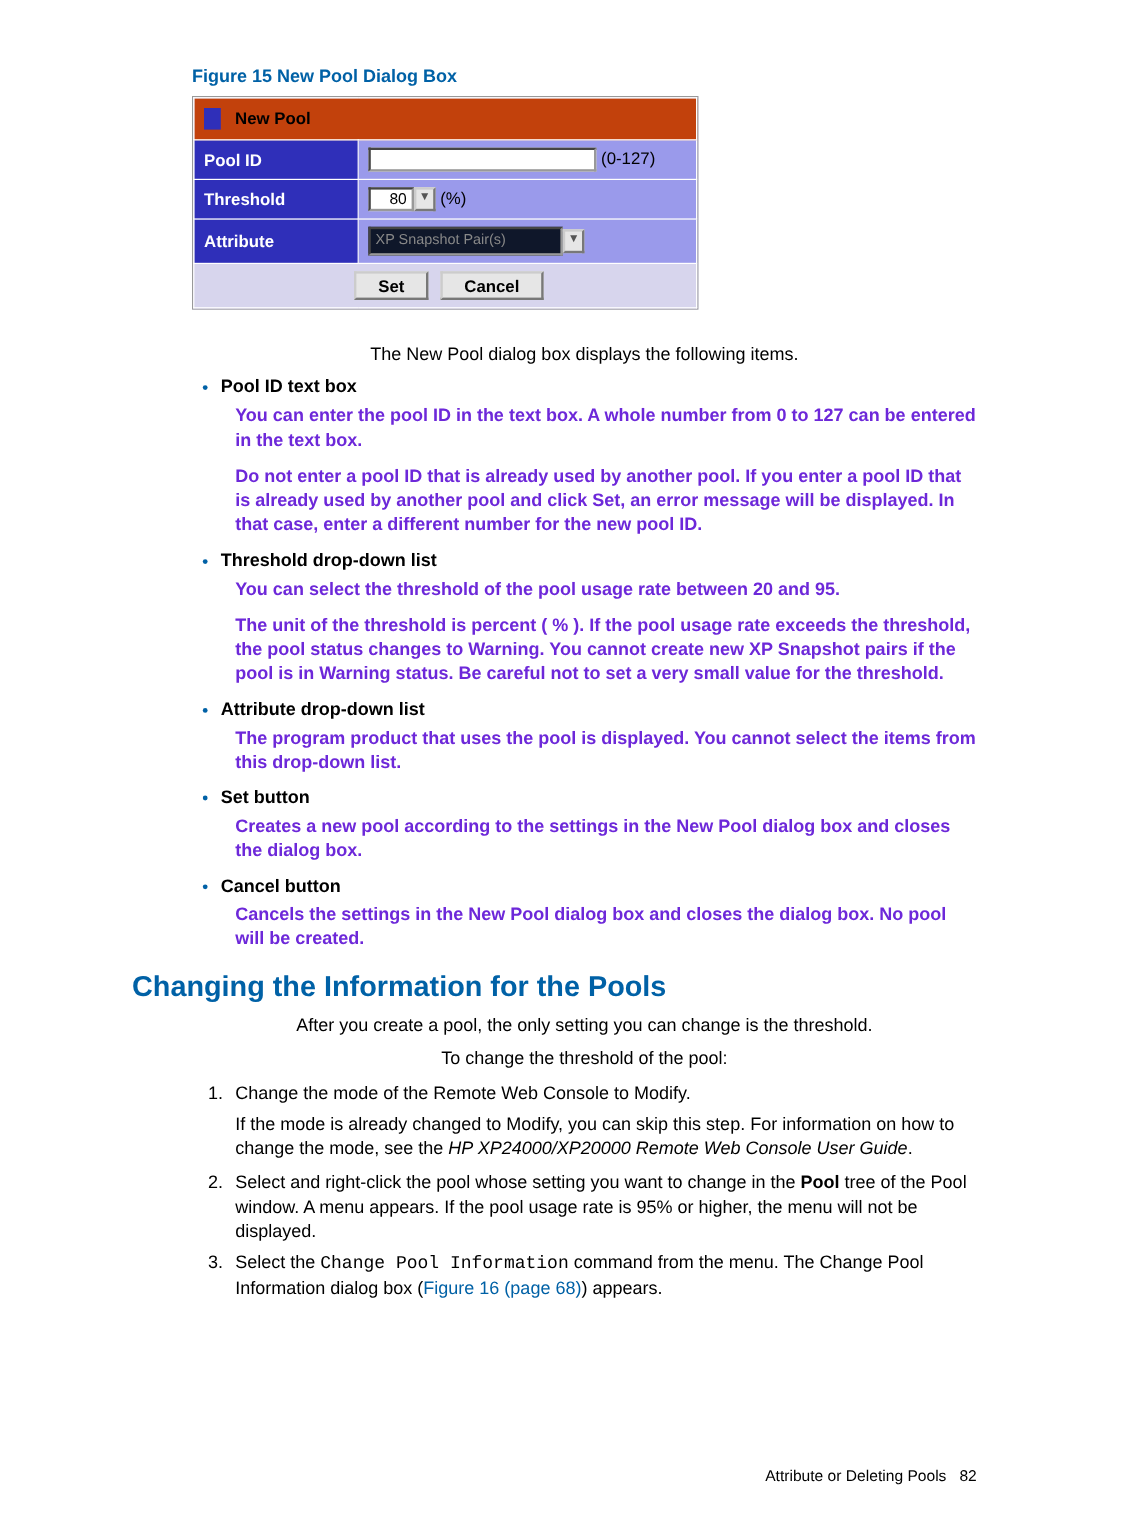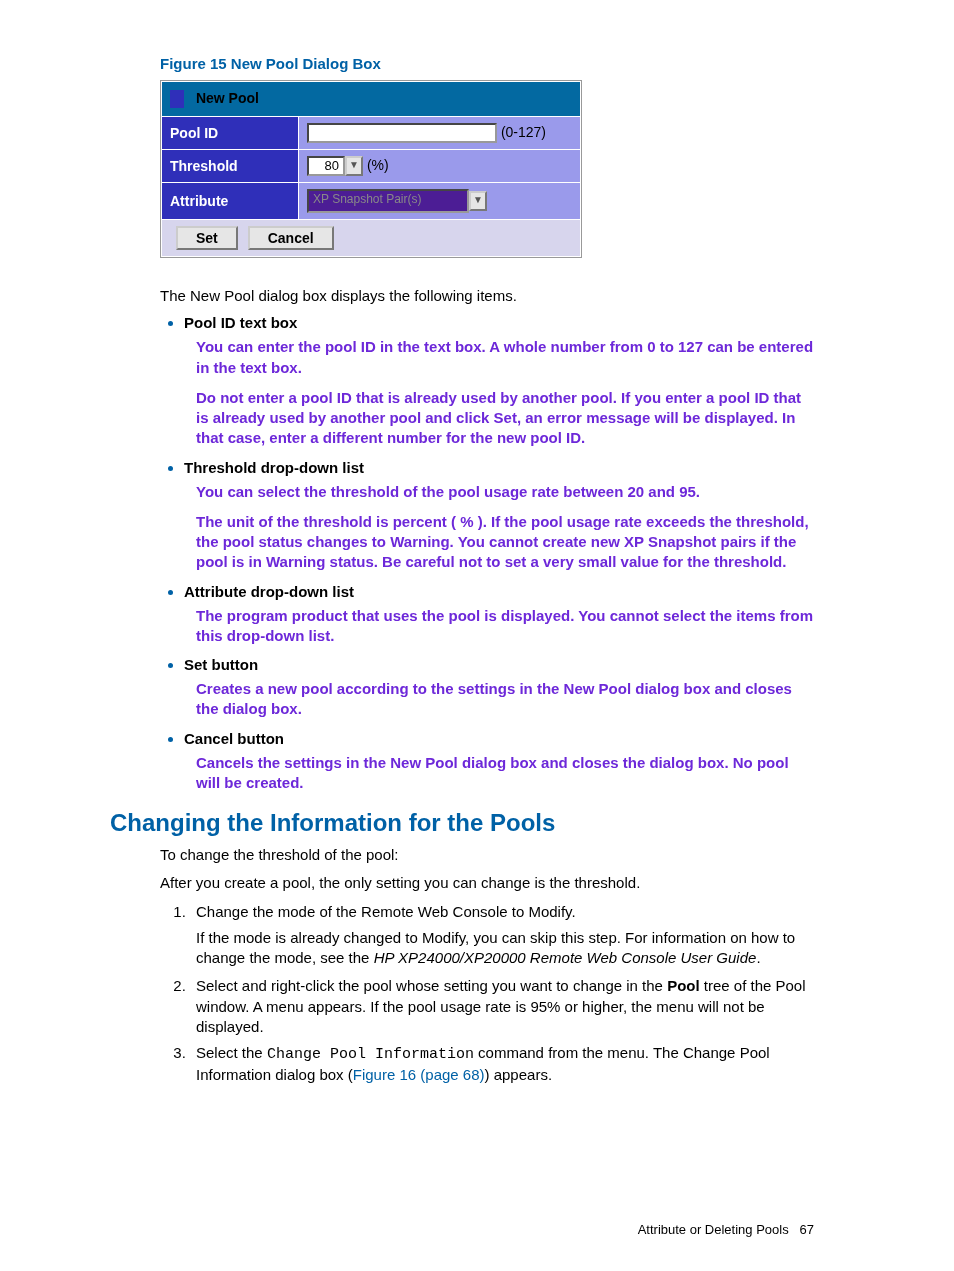--- a/index.html
+++ b/index.html
@@ -36,21 +36,21 @@
     width: 100%;
     border-collapse: collapse;
   }
   .dlg td {
     border: 1px solid #fff;
     padding: 6px 8px;
     font-size: 14px;
     vertical-align: middle;
   }
   .dlg-title {
-    background: #0369a1;
+    background: #c2410c;
     font-weight: bold;
     color: #000;
     height: 22px;
   }
   .dlg-title-mark {
     display: inline-block;
     width: 14px;
     height: 18px;
     background: #2f2fb9;
     vertical-align: middle;
@@ -73,21 +73,21 @@
     height: 20px;
     vertical-align: middle;
     box-sizing: border-box;
     font-size: 13px;
     line-height: 16px;
     padding: 0 4px;
   }
   .dd {
     display: inline-block;
     border: 2px inset #999;
-    background: #4c1d95;
+    background: #0f172a;
     height: 20px;
     line-height: 16px;
     padding: 0 4px;
     font-size: 12px;
     color: #888;
     vertical-align: middle;
   }
   .ddarrow {
     display: inline-block;
     border: 2px outset #ccc;
@@ -96,35 +96,36 @@
     height: 20px;
     vertical-align: middle;
     text-align: center;
     line-height: 14px;
     font-size: 10px;
     color: #555;
     box-sizing: border-box;
   }
   .btnrow {
     background: #d7d5ed;
-    text-align: left;
+    text-align: center;
     padding: 4px 8px;
   }
   .oldbtn {
     display: inline-block;
     border: 2px outset #ccc;
     background: #e6e6e6;
     padding: 2px 18px;
     font-weight: bold;
     font-size: 14px;
     margin-left: 6px;
   }
   p.body {
     margin: 0 0 8px 50px;
     line-height: 1.35;
+    text-align: center;
   }
   ul.bullets {
     list-style: disc;
     padding-left: 74px;
     margin: 0 0 12px 0;
     font-weight: bold;
   }
   ul.bullets > li {
     margin-bottom: 4px;
     color: #0061a6;
@@ -222,25 +223,25 @@
 
   <ul class="bullets" id="bul">
       <li><span class="lihead"><b>Pool ID</b> text box</span><p>You can enter the pool ID in the text box. A whole number from 0 to 127 can be entered in the text box.</p><p>Do not enter a pool ID that is already used by another pool. If you enter a pool ID that is already used by another pool and click <b>Set</b>, an error message will be displayed. In that case, enter a different number for the new pool ID.</p></li>
       <li><span class="lihead"><b>Threshold</b> drop-down list</span><p>You can select the threshold of the pool usage rate between 20 and 95.</p><p>The unit of the threshold is percent ( % ). If the pool usage rate exceeds the threshold, the pool status changes to Warning. You cannot create new XP Snapshot pairs if the pool is in Warning status. Be careful not to set a very small value for the threshold.</p></li>
       <li><span class="lihead"><b>Attribute</b> drop-down list</span><p>The program product that uses the pool is displayed. You cannot select the items from this drop-down list.</p></li>
       <li><span class="lihead"><b>Set</b> button</span><p>Creates a new pool according to the settings in the New Pool dialog box and closes the dialog box.</p></li>
       <li><span class="lihead"><b>Cancel</b> button</span><p>Cancels the settings in the New Pool dialog box and closes the dialog box. No pool will be created.</p></li>
     </ul>
 
   <h2 class="section">Changing the Information for the Pools</h2>
+  <p class="body">After you create a pool, the only setting you can change is the threshold.</p>
   <p class="body">To change the threshold of the pool:</p>
-  <p class="body">After you create a pool, the only setting you can change is the threshold.</p>
   <ol class="steps" id="steps">
       <li>Change the mode of the Remote Web Console to Modify.<p>If the mode is already changed to Modify, you can skip this step. For information on how to change the mode, see the <span class="italic">HP XP24000/XP20000 Remote Web Console User Guide</span>.</p></li>
       <li>Select and right-click the pool whose setting you want to change in the <b>Pool</b> tree of the Pool window. A menu appears. If the pool usage rate is 95% or higher, the menu will not be displayed.</li>
       <li>Select the <span class="mono">Change Pool Information</span> command from the menu. The Change Pool Information dialog box (<span class="link">Figure 16 (page 68)</span>) appears.</li>
     </ol>
 
   <div class="footer">
-    <span>Attribute or Deleting Pools</span>&nbsp;&nbsp;&nbsp;<span>67</span>
+    <span>Attribute or Deleting Pools</span>&nbsp;&nbsp;&nbsp;<span>82</span>
   </div>
 
 </div>
 
 </body></html>

